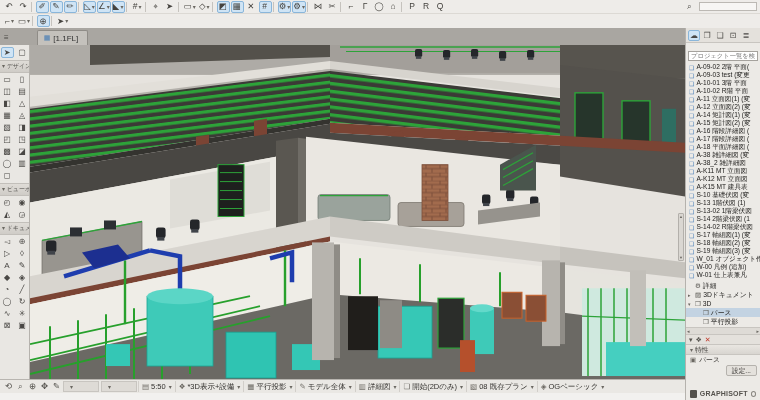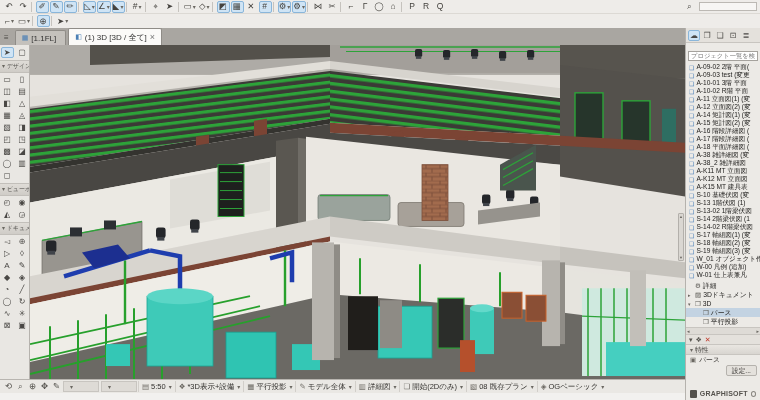--- a/index.html
+++ b/index.html
@@ -20,21 +20,21 @@
   .tb-right { margin-left:auto; display:flex; align-items:center; gap:3px; }
   .tb-right .mini-box { width:58px; height:9px; background:#f7f6f4; border:1px solid #bcb9b4; }
 
   
   .body { flex:1; display:flex; min-height:0; }
   .main-col { width:685px; display:flex; flex-direction:column; min-height:0; }
 
   
   .tabbar { height:17px; background:#a9a6a1; display:flex; align-items:flex-end; gap:2px; padding:0 2px 0 4px; }
   .tab-lead { font-size:8px; color:#4a4845; margin-bottom:3px; margin-right:4px; }
-  .tablist { display:flex; align-items:flex-end; gap:2px; height:100%; }
+  .tablist { display:flex; align-items:flex-end; gap:2px; height:100%;margin-left:22px; }
   .tab { height:15px; display:flex; align-items:center; gap:3px; padding:0 6px;
     background:#c4c1bc; border:1px solid #8f8c87; border-bottom:none;
     border-radius:2px 2px 0 0; font-size:8px; color:#333; white-space:nowrap; }
   .tab.active { background:#fbfaf8; height:17px; }
   .tab-ico { font-size:7px; color:#4a7fb5; }
   .tab-close { font-size:9px; color:#777; }
 
   
   .content { flex:1; display:flex; min-height:0; }
 
@@ -357,25 +357,20 @@
       <div class="tabbar">
         <span class="tab-lead">≡</span>
         <div class="tablist">
 
             <div class="tab">
               <span class="tab-ico">▦</span>
               <span>[1.1FL]</span>
               <span class="tab-close"></span>
             </div>
 
-            <div class="tab active">
-              <span class="tab-ico">◧</span>
-              <span>(1) 3D [3D / 全て]</span>
-              <span class="tab-close">×</span>
-            </div>
 
           </div>
       </div>
 
       <div class="content">
 
         <div class="toolbox">
           <div class="tool-grid">
 
           <span class="tool sel">➤</span>

